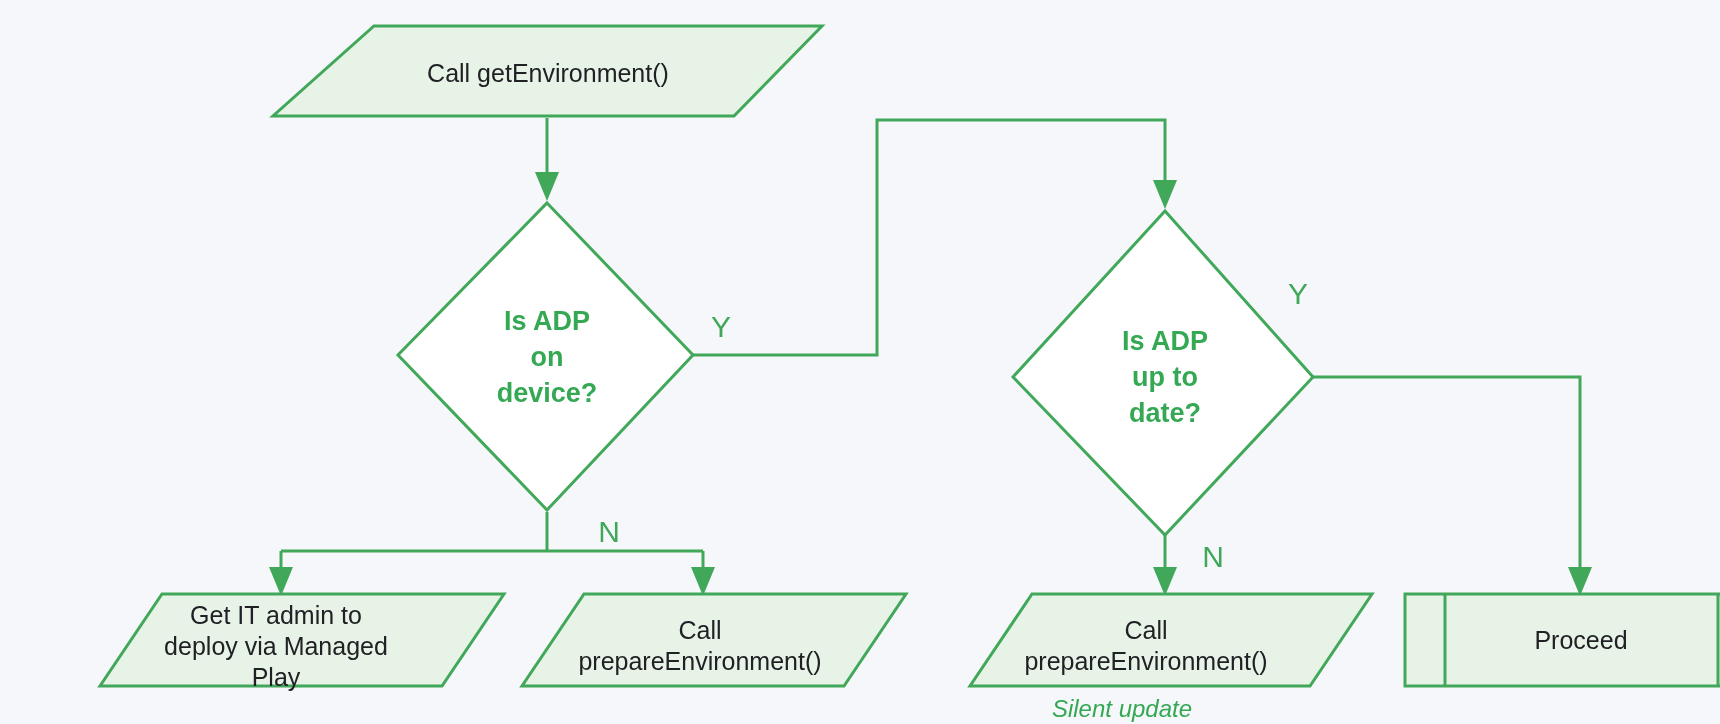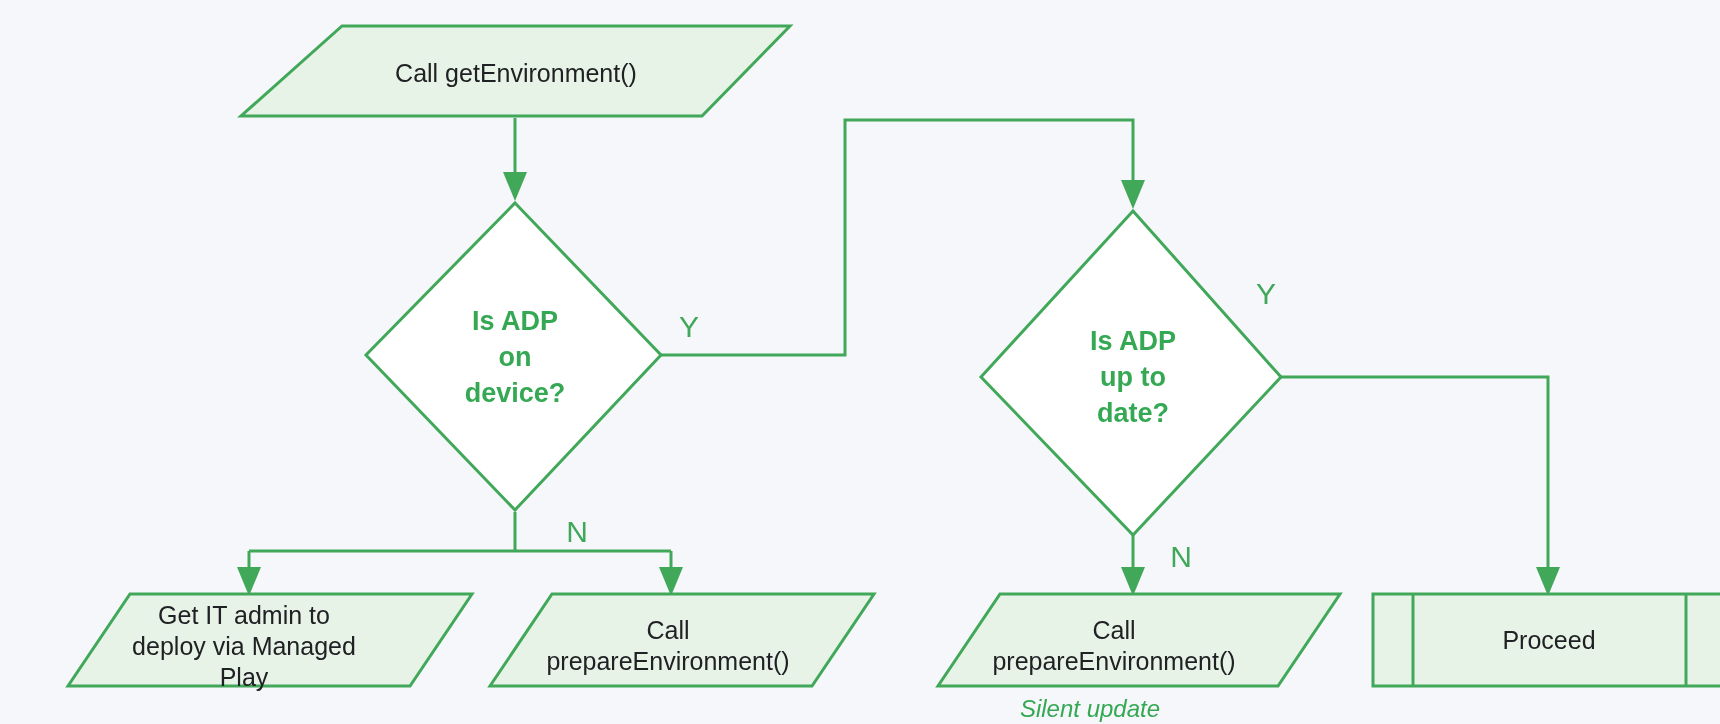--- a/index.html
+++ b/index.html
@@ -11,20 +11,21 @@
     width: 1720px;
     height: 724px;
     overflow: hidden;
     font-family: "Liberation Sans", sans-serif;
   }
   #flow-root {
     position: relative;
     width: 1648px;
     height: 724px;
     background: #f6f7fa;
+    padding-left: 32px;
   }
   svg#flow-svg {
     display: block;
     width: 1720px;
     height: 724px;
   }
   .shape-fill-light { fill: #e8f3e8; }
   .shape-fill-white { fill: #ffffff; }
   .shape-stroke {
     stroke: #41a85a;

